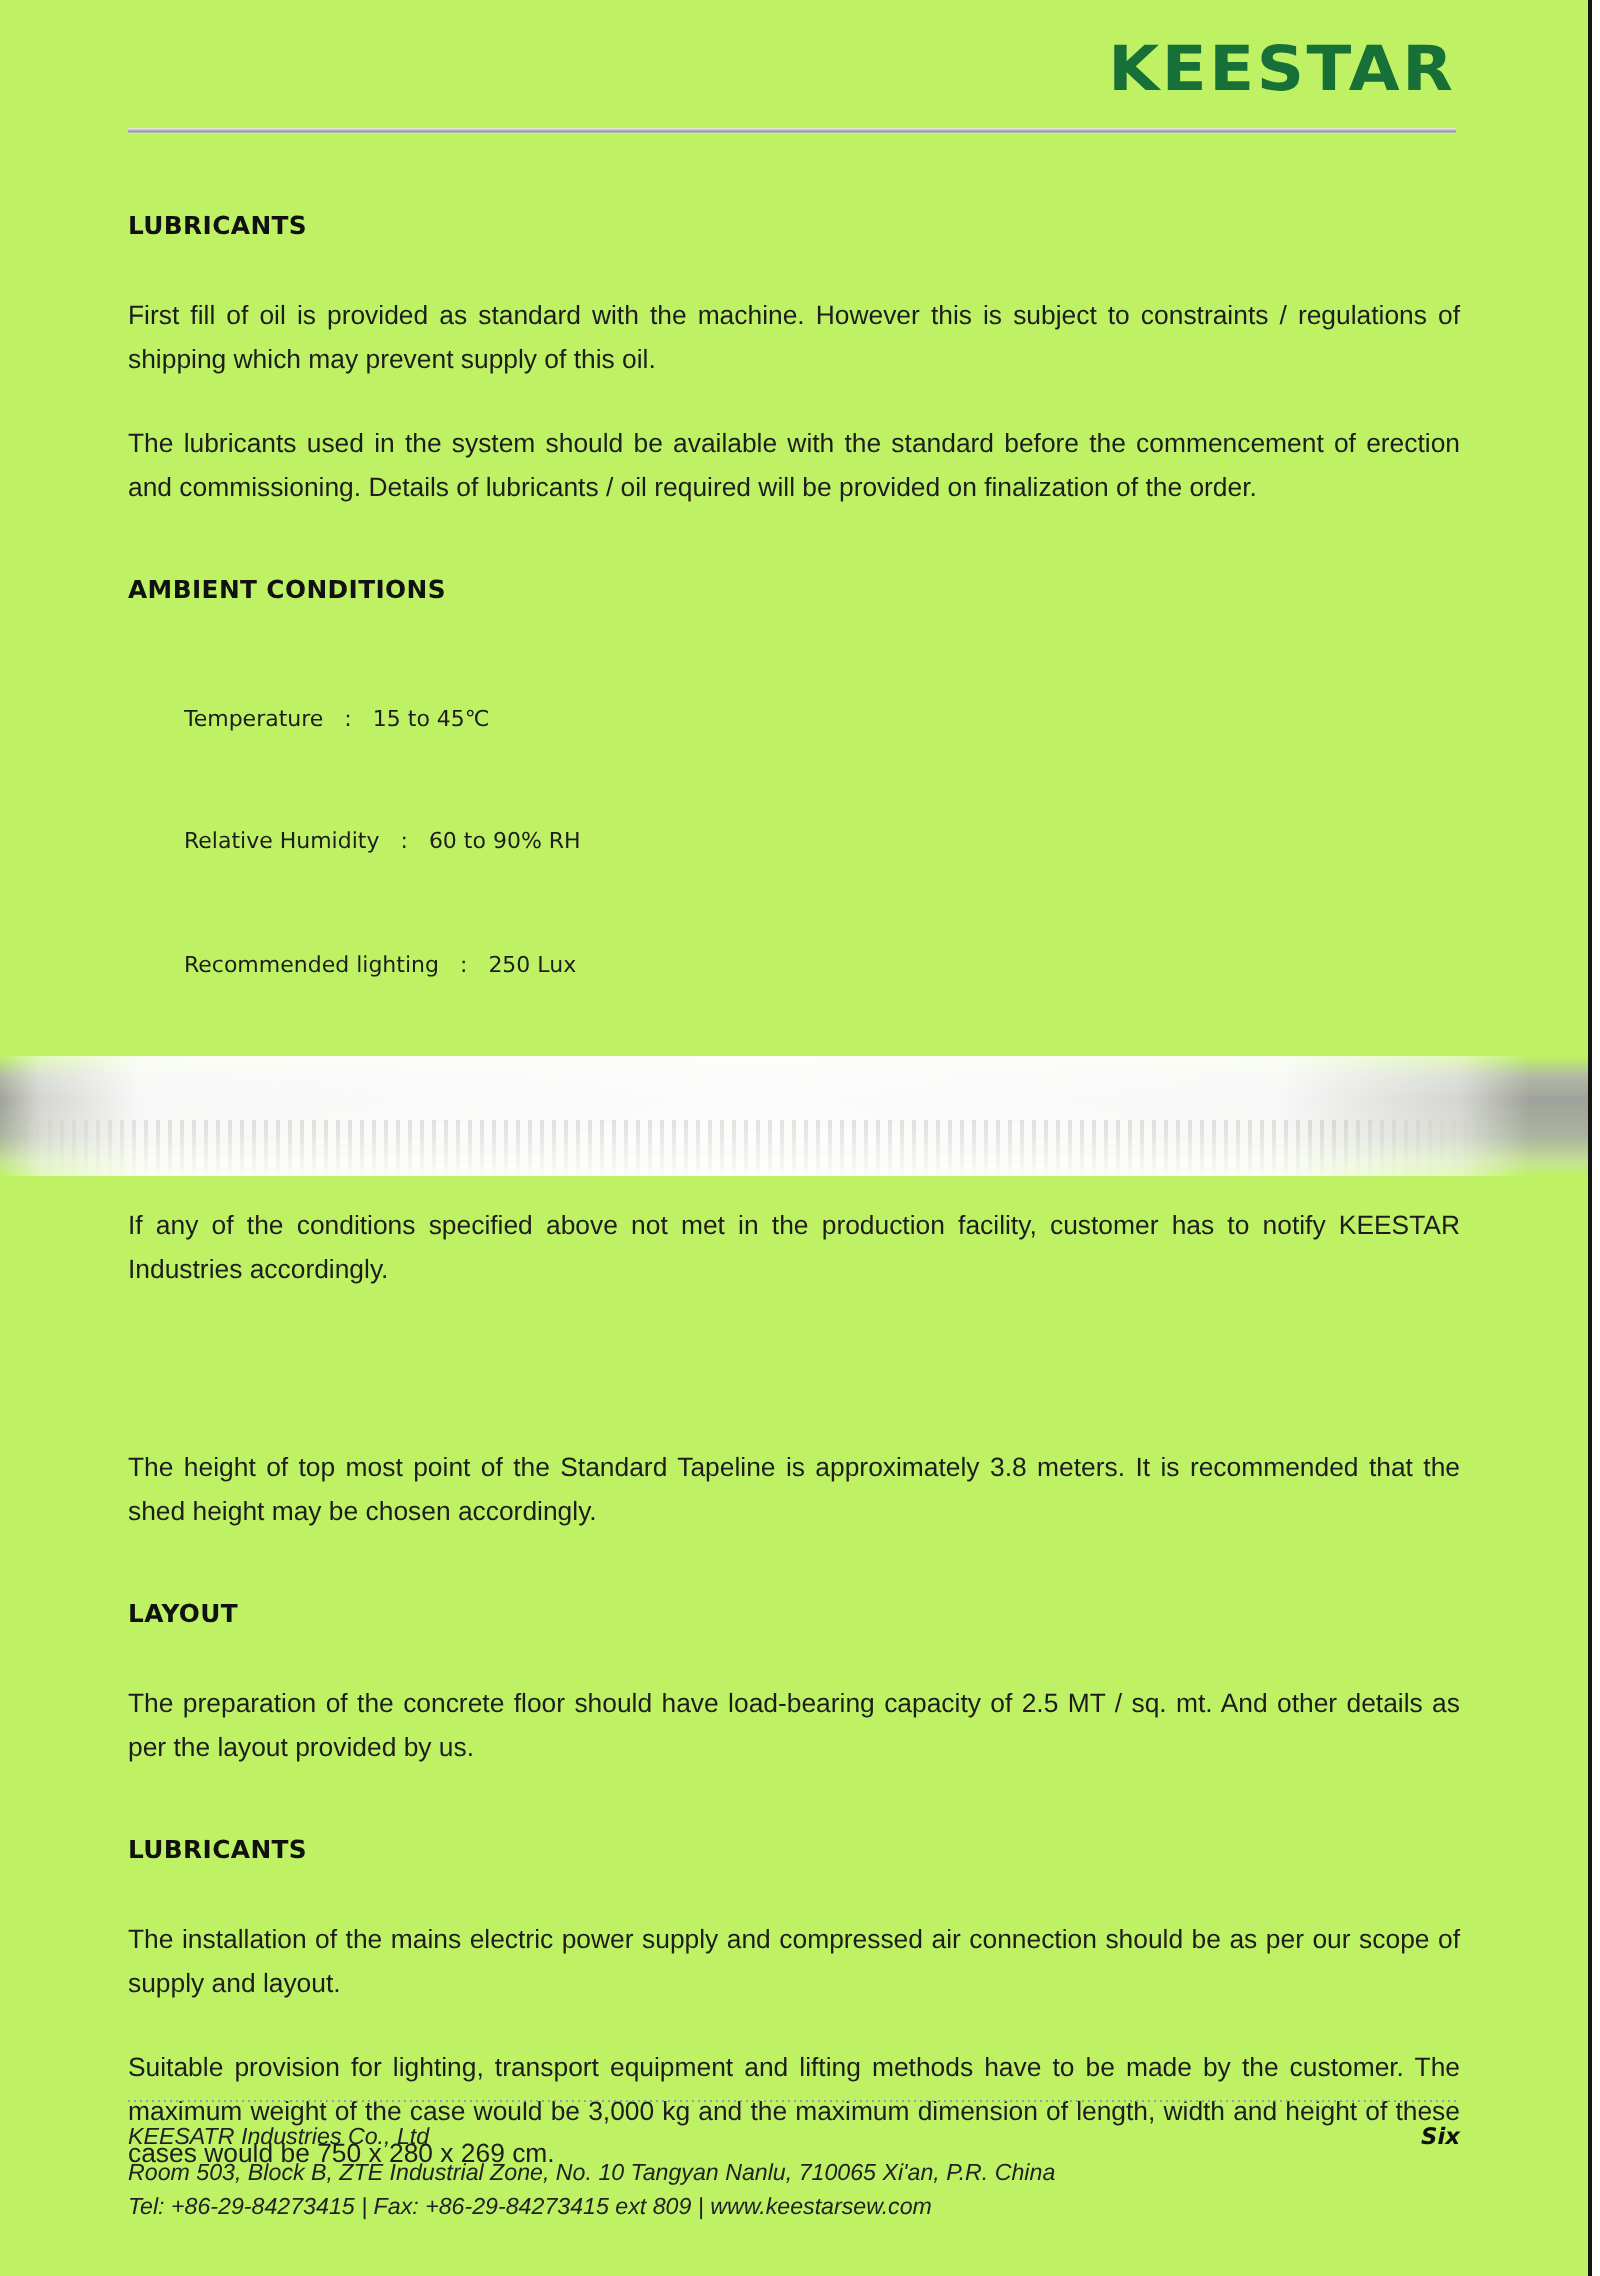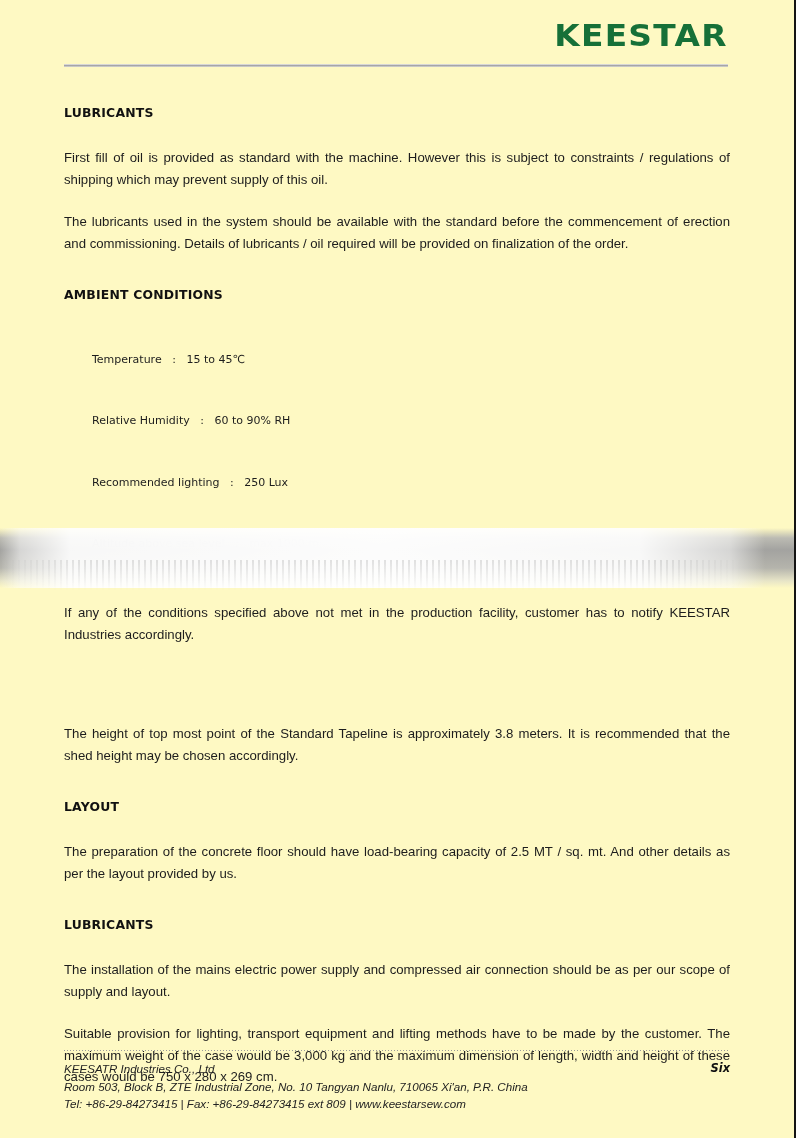--- a/index.html
+++ b/index.html
@@ -4,21 +4,21 @@
 <style>
   html, body {
     margin: 0;
     padding: 0;
     background: #ffffff;
   }
   .page {
     position: relative;
     width: 800px;
     height: 1138px;
-    background: #fef9c3;
+    background: #bef264;
     overflow: hidden;
     font-family: "Liberation Sans", sans-serif;
     color: #1a1a1a;
     box-sizing: border-box;
   }
   
   .scan-edge-right {
     position: absolute;
     top: 0;
     right: 4px;

